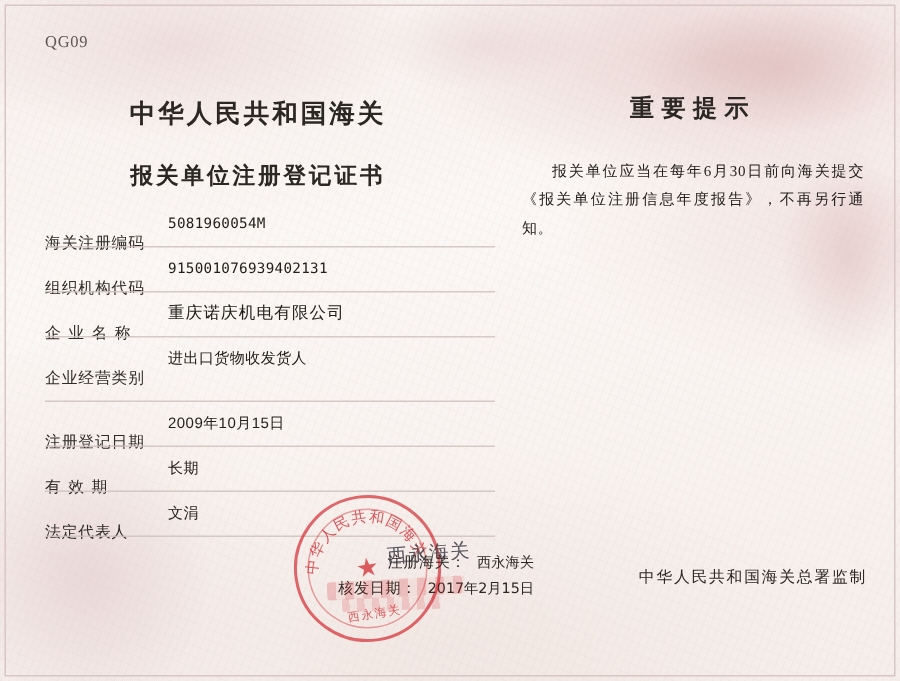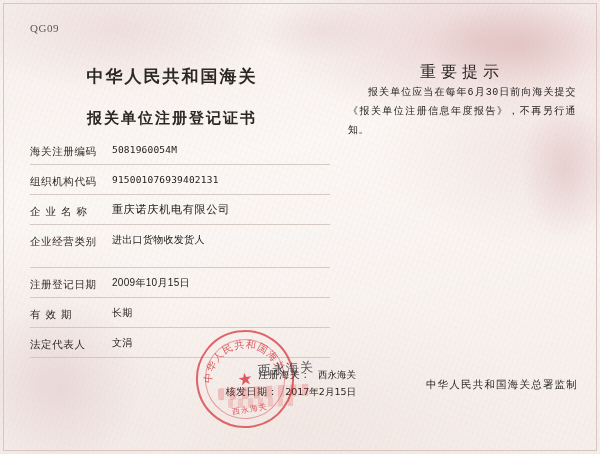--- a/index.html
+++ b/index.html
@@ -94,21 +94,21 @@
     position: relative;
     min-height: 21px;
     margin-bottom: 9px;
   }
   .field-row.tall {
     min-height: 34px;
   }
   .field-label {
     position: absolute;
     left: 0;
-    top: 3px;
+    top: 13px;
     width: 74px;
     font-family: Liberation Sans, sans-serif;
     font-size: 10.5px;
     color: #2f2b26;
     letter-spacing: .6px;
     white-space: nowrap;
   }
   .field-label.spread {
     letter-spacing: 5px;
   }
@@ -144,27 +144,28 @@
   
   .notice {
     position: absolute;
     left: 348px;
     top: 62px;
     width: 228px;
   }
   .notice-title {
     font-family: "DejaVu Serif", serif;
     font-size: 16px;
-    font-weight: 400;
+    font-weight: 700;
     color: #2b2722;
     letter-spacing: 5px;
     text-align: center;
   }
   .notice-body {
-    font-family: Liberation Mono, monospace;
+    margin-top: 22px;
+    font-family: Liberation Serif, serif;
     font-size: 10px;
     line-height: 19px;
     color: #262220;
     text-align: justify;
     text-indent: 20px;
     letter-spacing: .4px;
   }
 
   
   .sign-block {

